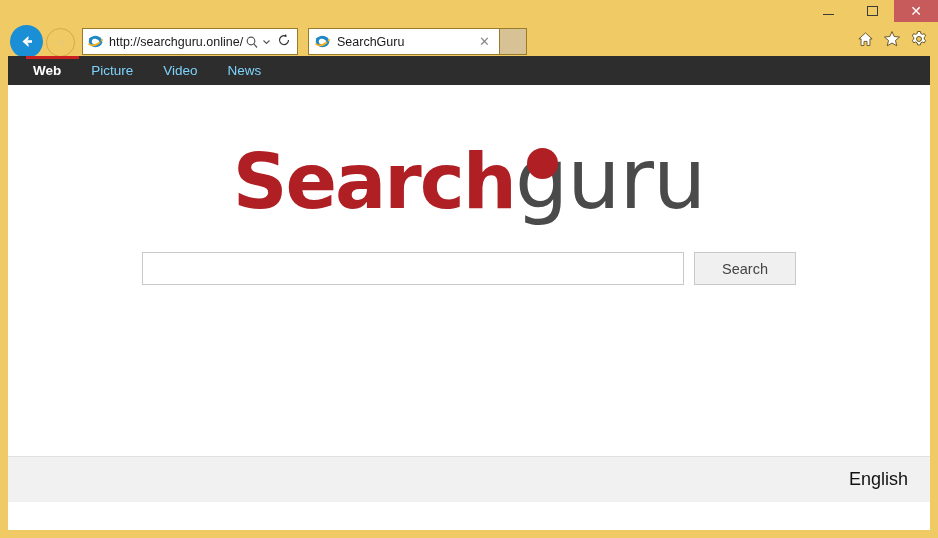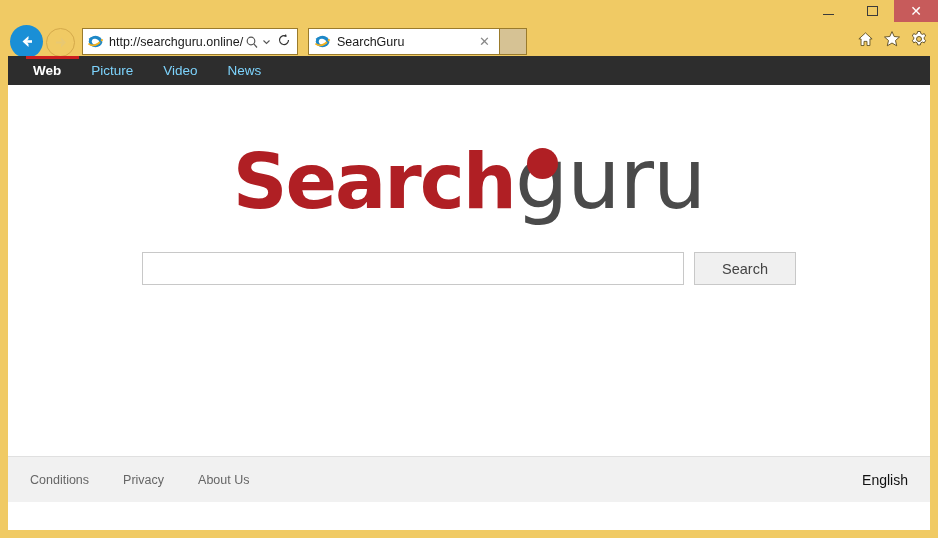--- a/index.html
+++ b/index.html
@@ -329,21 +329,21 @@
     align-items: center;
   }
   .footer-link {
     font-size: 12.5px;
     color: #666666;
     margin-right: 34px;
     cursor: default;
   }
   #footer-language {
     margin-left: auto;
-    font-size: 14px;
+    font-size: 18px;
     color: #111111;
   }
 </style>
 </head>
 <body>
 
 <div id="browser-window">
 
   <div id="title-bar">
     <div id="window-controls">
@@ -447,23 +447,18 @@
       <div id="logo-block">
         <span id="logo-search">Search</span><span id="logo-guru-wrap"><span id="logo-guru">guru</span><span id="logo-g-dot"></span></span>
       </div>
 
       <div id="search-row">
         <input id="search-input" type="text" autofocus="" placeholder="" style="">
         <button id="search-submit-button">Search</button>
       </div>
 
       <div id="site-footer">
-        <div id="footer-links">
-          <span class="footer-link">Conditions</span>
-          <span class="footer-link">Privacy</span>
-          <span class="footer-link">About Us</span>
-        </div>
         <span id="footer-language">English</span>
       </div>
 
     </div>
   </div>
 </div>
 
 </body></html>

